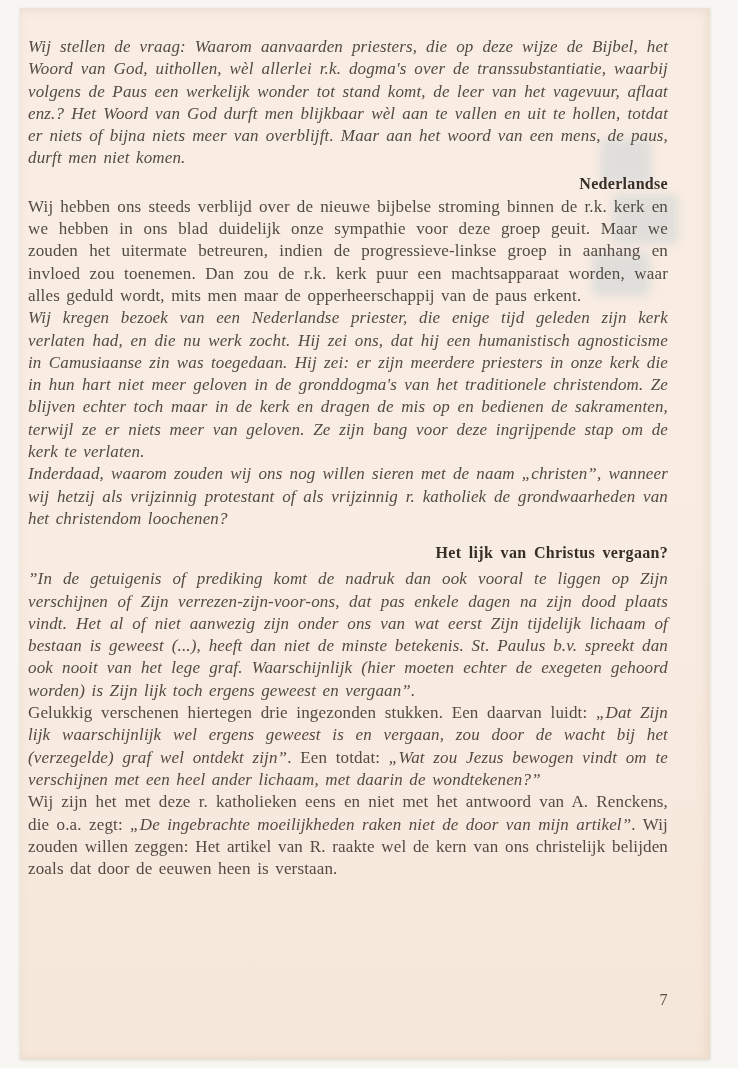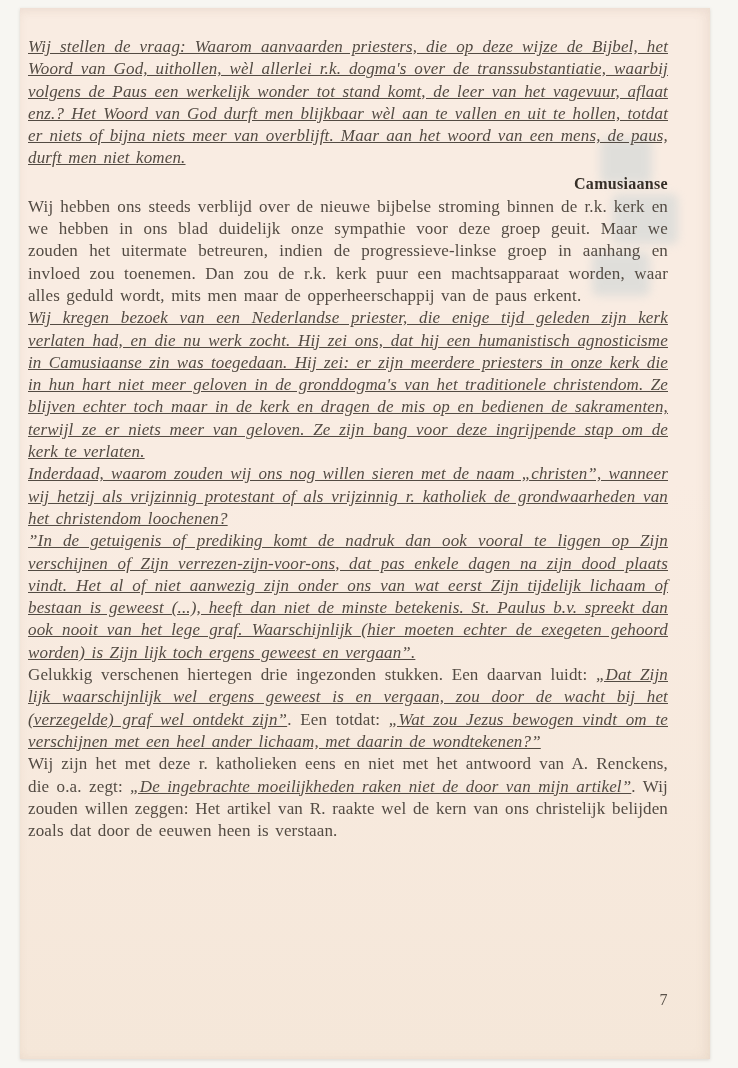--- a/index.html
+++ b/index.html
@@ -32,21 +32,21 @@
   .text-block{
     position:absolute;left:8px;top:28px;width:640px;
     color:var(--ink);
   }
   .para{
     margin:0;
     font-size:17px;line-height:22.3px;
     letter-spacing:0.15px;word-spacing:0.12em;
     text-align:justify;
   }
-  .para em{font-style:italic;text-decoration:underline;}
+  .para em{font-style:italic;}
   .para.spaced{margin-top:0;}
   .heading{
     text-align:right;font-weight:bold;
     font-size:16px;line-height:20px;
     letter-spacing:0.3px;word-spacing:0.2em;
     margin:4px 0 2px;
     color:var(--heading-ink);
   }
   .heading.spaced{margin-top:13px;margin-bottom:5px;}
   .page-number{
@@ -58,23 +58,24 @@
 </head>
 <body>
 
 <div class="page-sheet">
   <div class="ghost g1" style="background: rgb(183, 201, 207);"></div>
   <div class="ghost g2" style="background: rgb(183, 201, 207);"></div>
   <div class="ghost g3" style="background: rgb(183, 201, 207);"></div>
 
   <div class="text-block">
       <p class="para"><em>Wij stellen de vraag: Waarom aanvaarden priesters, die op deze wijze de Bijbel, het Woord van God, uithollen, wèl allerlei r.k. dogma's over de transsubstantiatie, waarbij volgens de Paus een werkelijk wonder tot stand komt, de leer van het vagevuur, aflaat enz.? Het Woord van God durft men blijkbaar wèl aan te vallen en uit te hollen, totdat er niets of bijna niets meer van overblijft. Maar aan het woord van een mens, de paus, durft men niet komen.</em></p>
-      <div class="heading">Camusiaanse</div>
+      <div class="heading">Nederlandse</div>
       <p class="para"><span>Wij hebben ons steeds verblijd over de nieuwe bijbelse stroming binnen de r.k. kerk en we hebben in ons blad duidelijk onze sympathie voor deze groep geuit. Maar we zouden het uitermate betreuren, indien de progressieve-linkse groep in aanhang en invloed zou toenemen. Dan zou de r.k. kerk puur een machtsapparaat worden, waar alles geduld wordt, mits men maar de opperheerschappij van de paus erkent.</span></p>
       <p class="para"><em>Wij kregen bezoek van een Nederlandse priester, die enige tijd geleden zijn kerk verlaten had, en die nu werk zocht. Hij zei ons, dat hij een humanistisch agnosticisme in Camusiaanse zin was toegedaan. Hij zei: er zijn meerdere priesters in onze kerk die in hun hart niet meer geloven in de gronddogma's van het traditionele christendom. Ze blijven echter toch maar in de kerk en dragen de mis op en bedienen de sakramenten, terwijl ze er niets meer van geloven. Ze zijn bang voor deze ingrijpende stap om de kerk te verlaten.</em></p>
       <p class="para spaced"><em>Inderdaad, waarom zouden wij ons nog willen sieren met de naam „christen”, wanneer wij hetzij als vrijzinnig protestant of als vrijzinnig r. katholiek de grondwaarheden van het christendom loochenen?</em></p>
+      <div class="heading spaced">Het lijk van Christus vergaan?</div>
       <p class="para"><em>”In de getuigenis of prediking komt de nadruk dan ook vooral te liggen op Zijn verschijnen of Zijn verrezen-zijn-voor-ons, dat pas enkele dagen na zijn dood plaats vindt. Het al of niet aanwezig zijn onder ons van wat eerst Zijn tijdelijk lichaam of bestaan is geweest (...), heeft dan niet de minste betekenis. St. Paulus b.v. spreekt dan ook nooit van het lege graf. Waarschijnlijk (hier moeten echter de exegeten gehoord worden) is Zijn lijk toch ergens geweest en vergaan”.</em></p>
       <p class="para"><span>Gelukkig verschenen hiertegen drie ingezonden stukken. Een daarvan luidt: </span><em>„Dat Zijn lijk waarschijnlijk wel ergens geweest is en vergaan, zou door de wacht bij het (verzegelde) graf wel ontdekt zijn”</em><span>. Een totdat: </span><em>„Wat zou Jezus bewogen vindt om te verschijnen met een heel ander lichaam, met daarin de wondtekenen?”</em></p>
       <p class="para"><span>Wij zijn het met deze r. katholieken eens en niet met het antwoord van A. Renckens, die o.a. zegt: </span><em>„De ingebrachte moeilijkheden raken niet de door van mijn artikel”</em><span>. Wij zouden willen zeggen: Het artikel van R. raakte wel de kern van ons christelijk belijden zoals dat door de eeuwen heen is verstaan.</span></p>
     </div>
 
   <div class="page-number">7</div>
 </div>
 
 </body></html>

